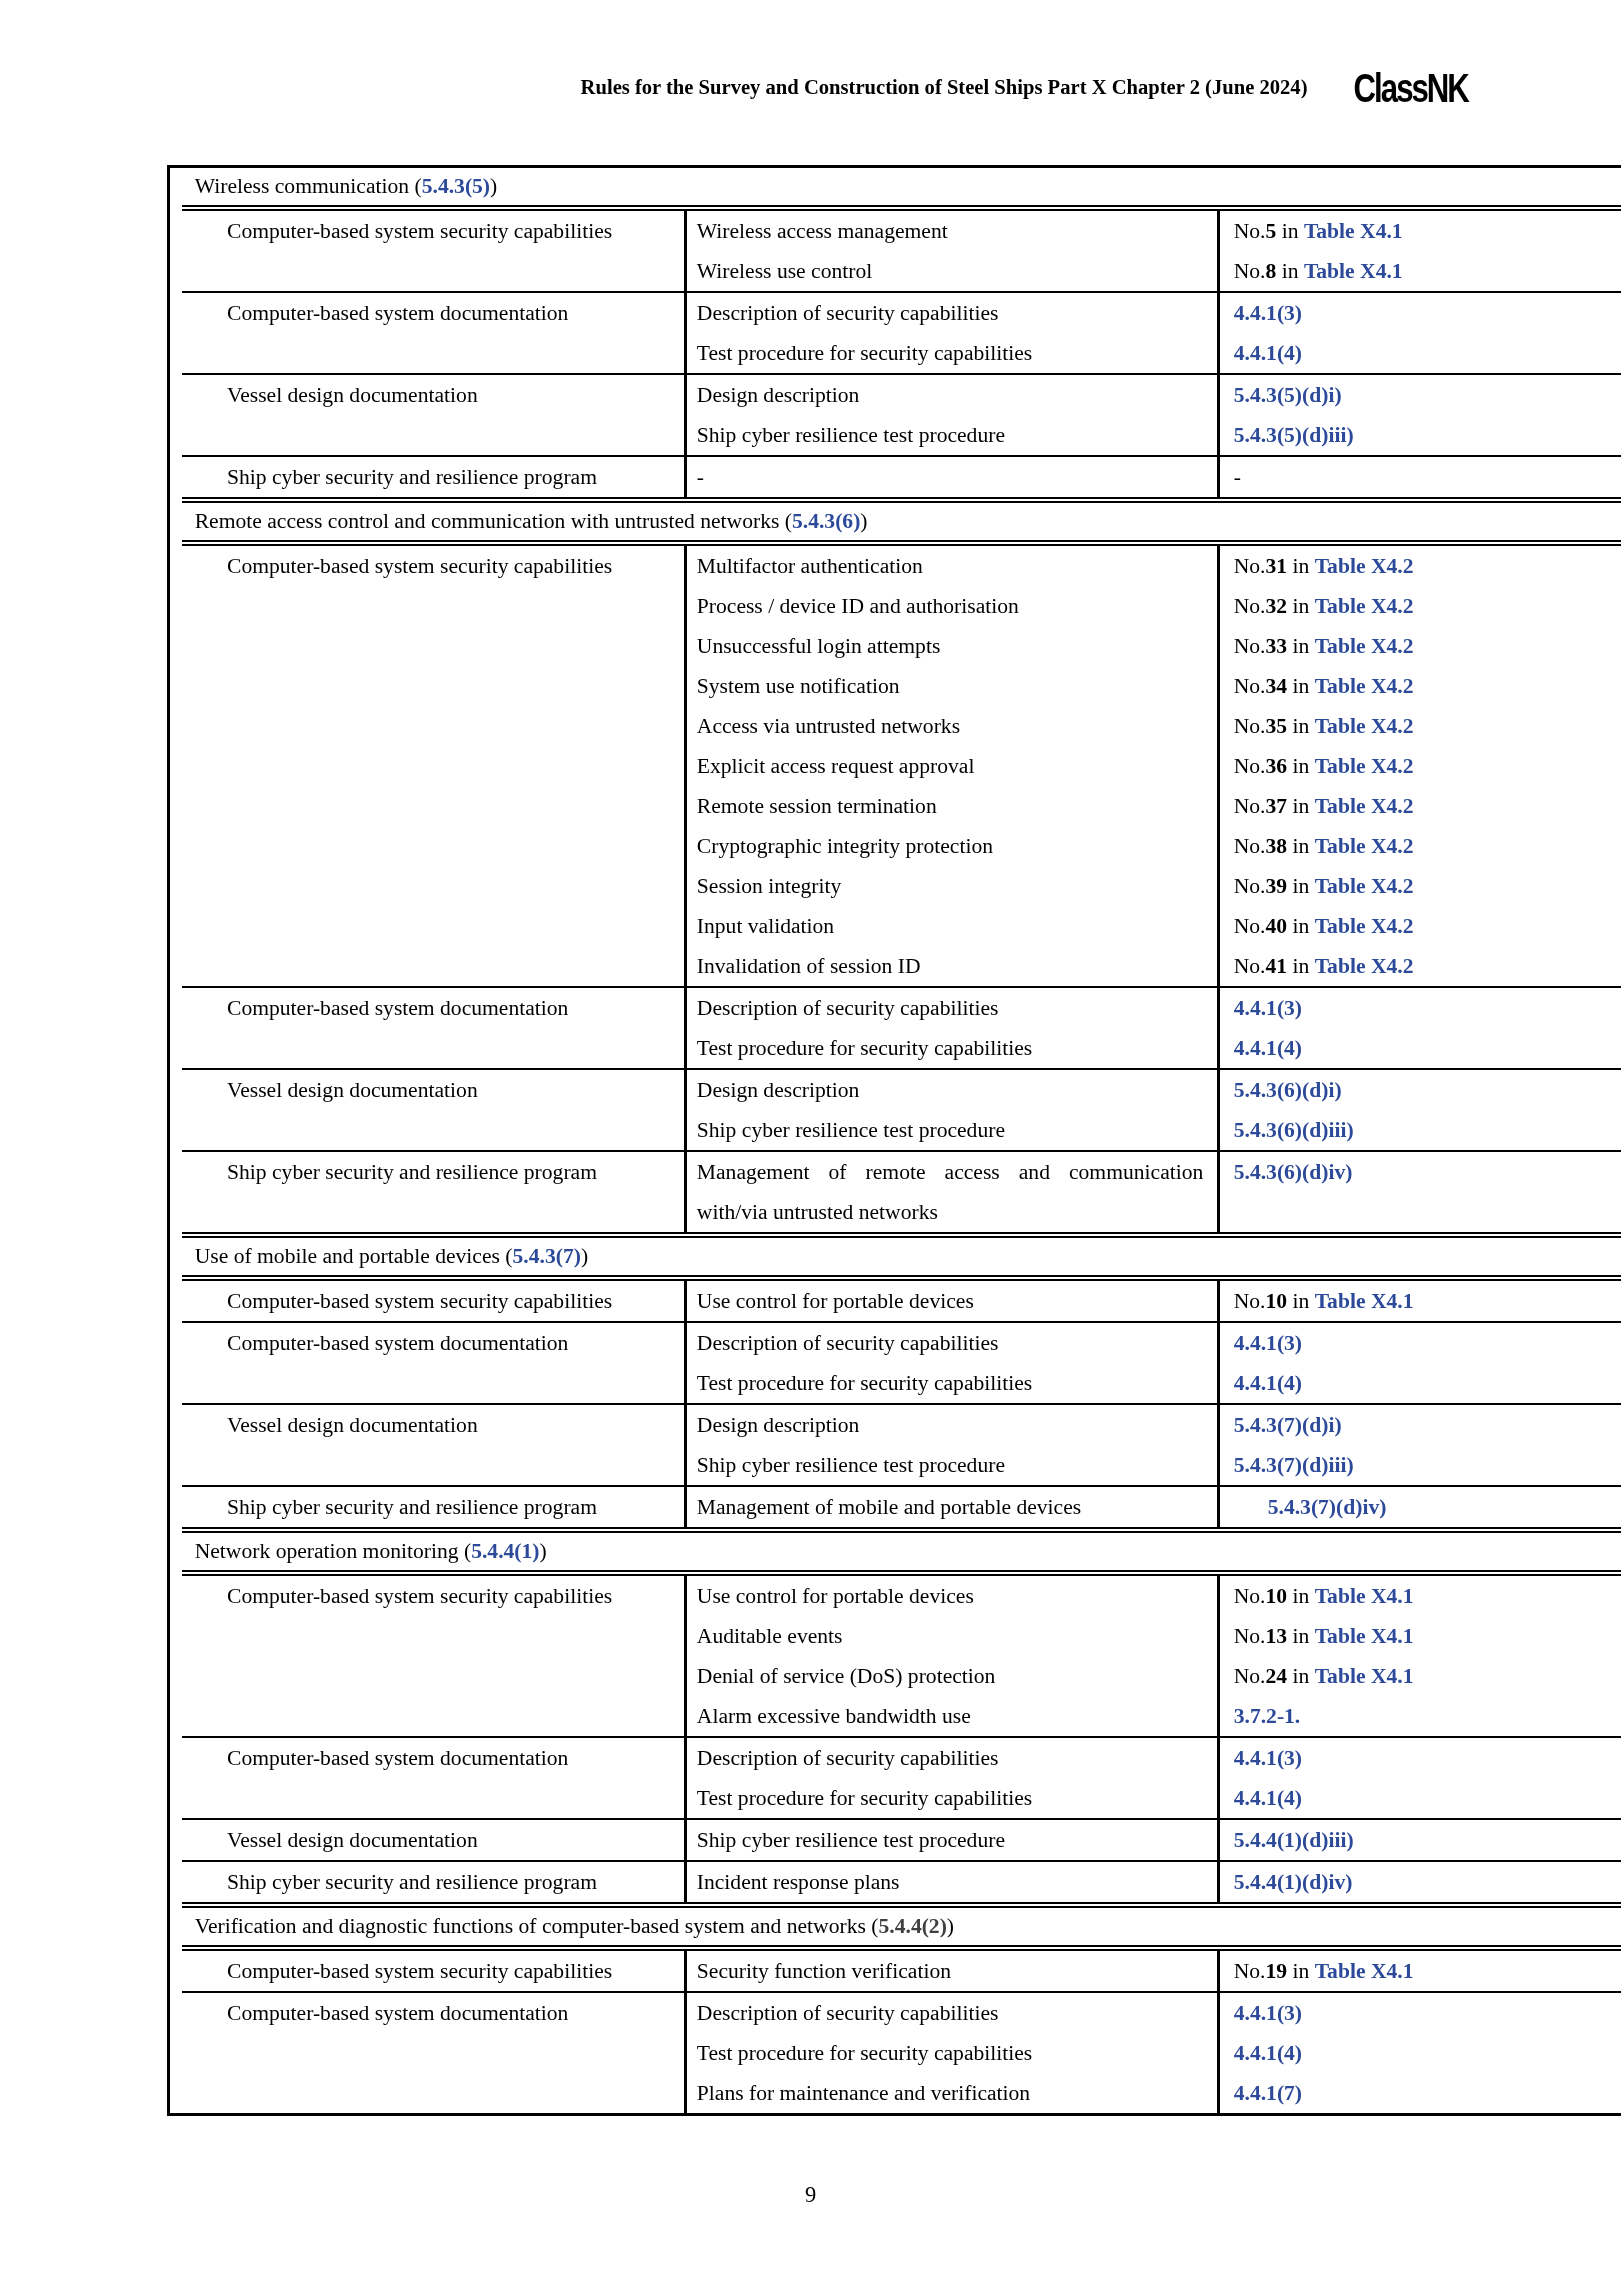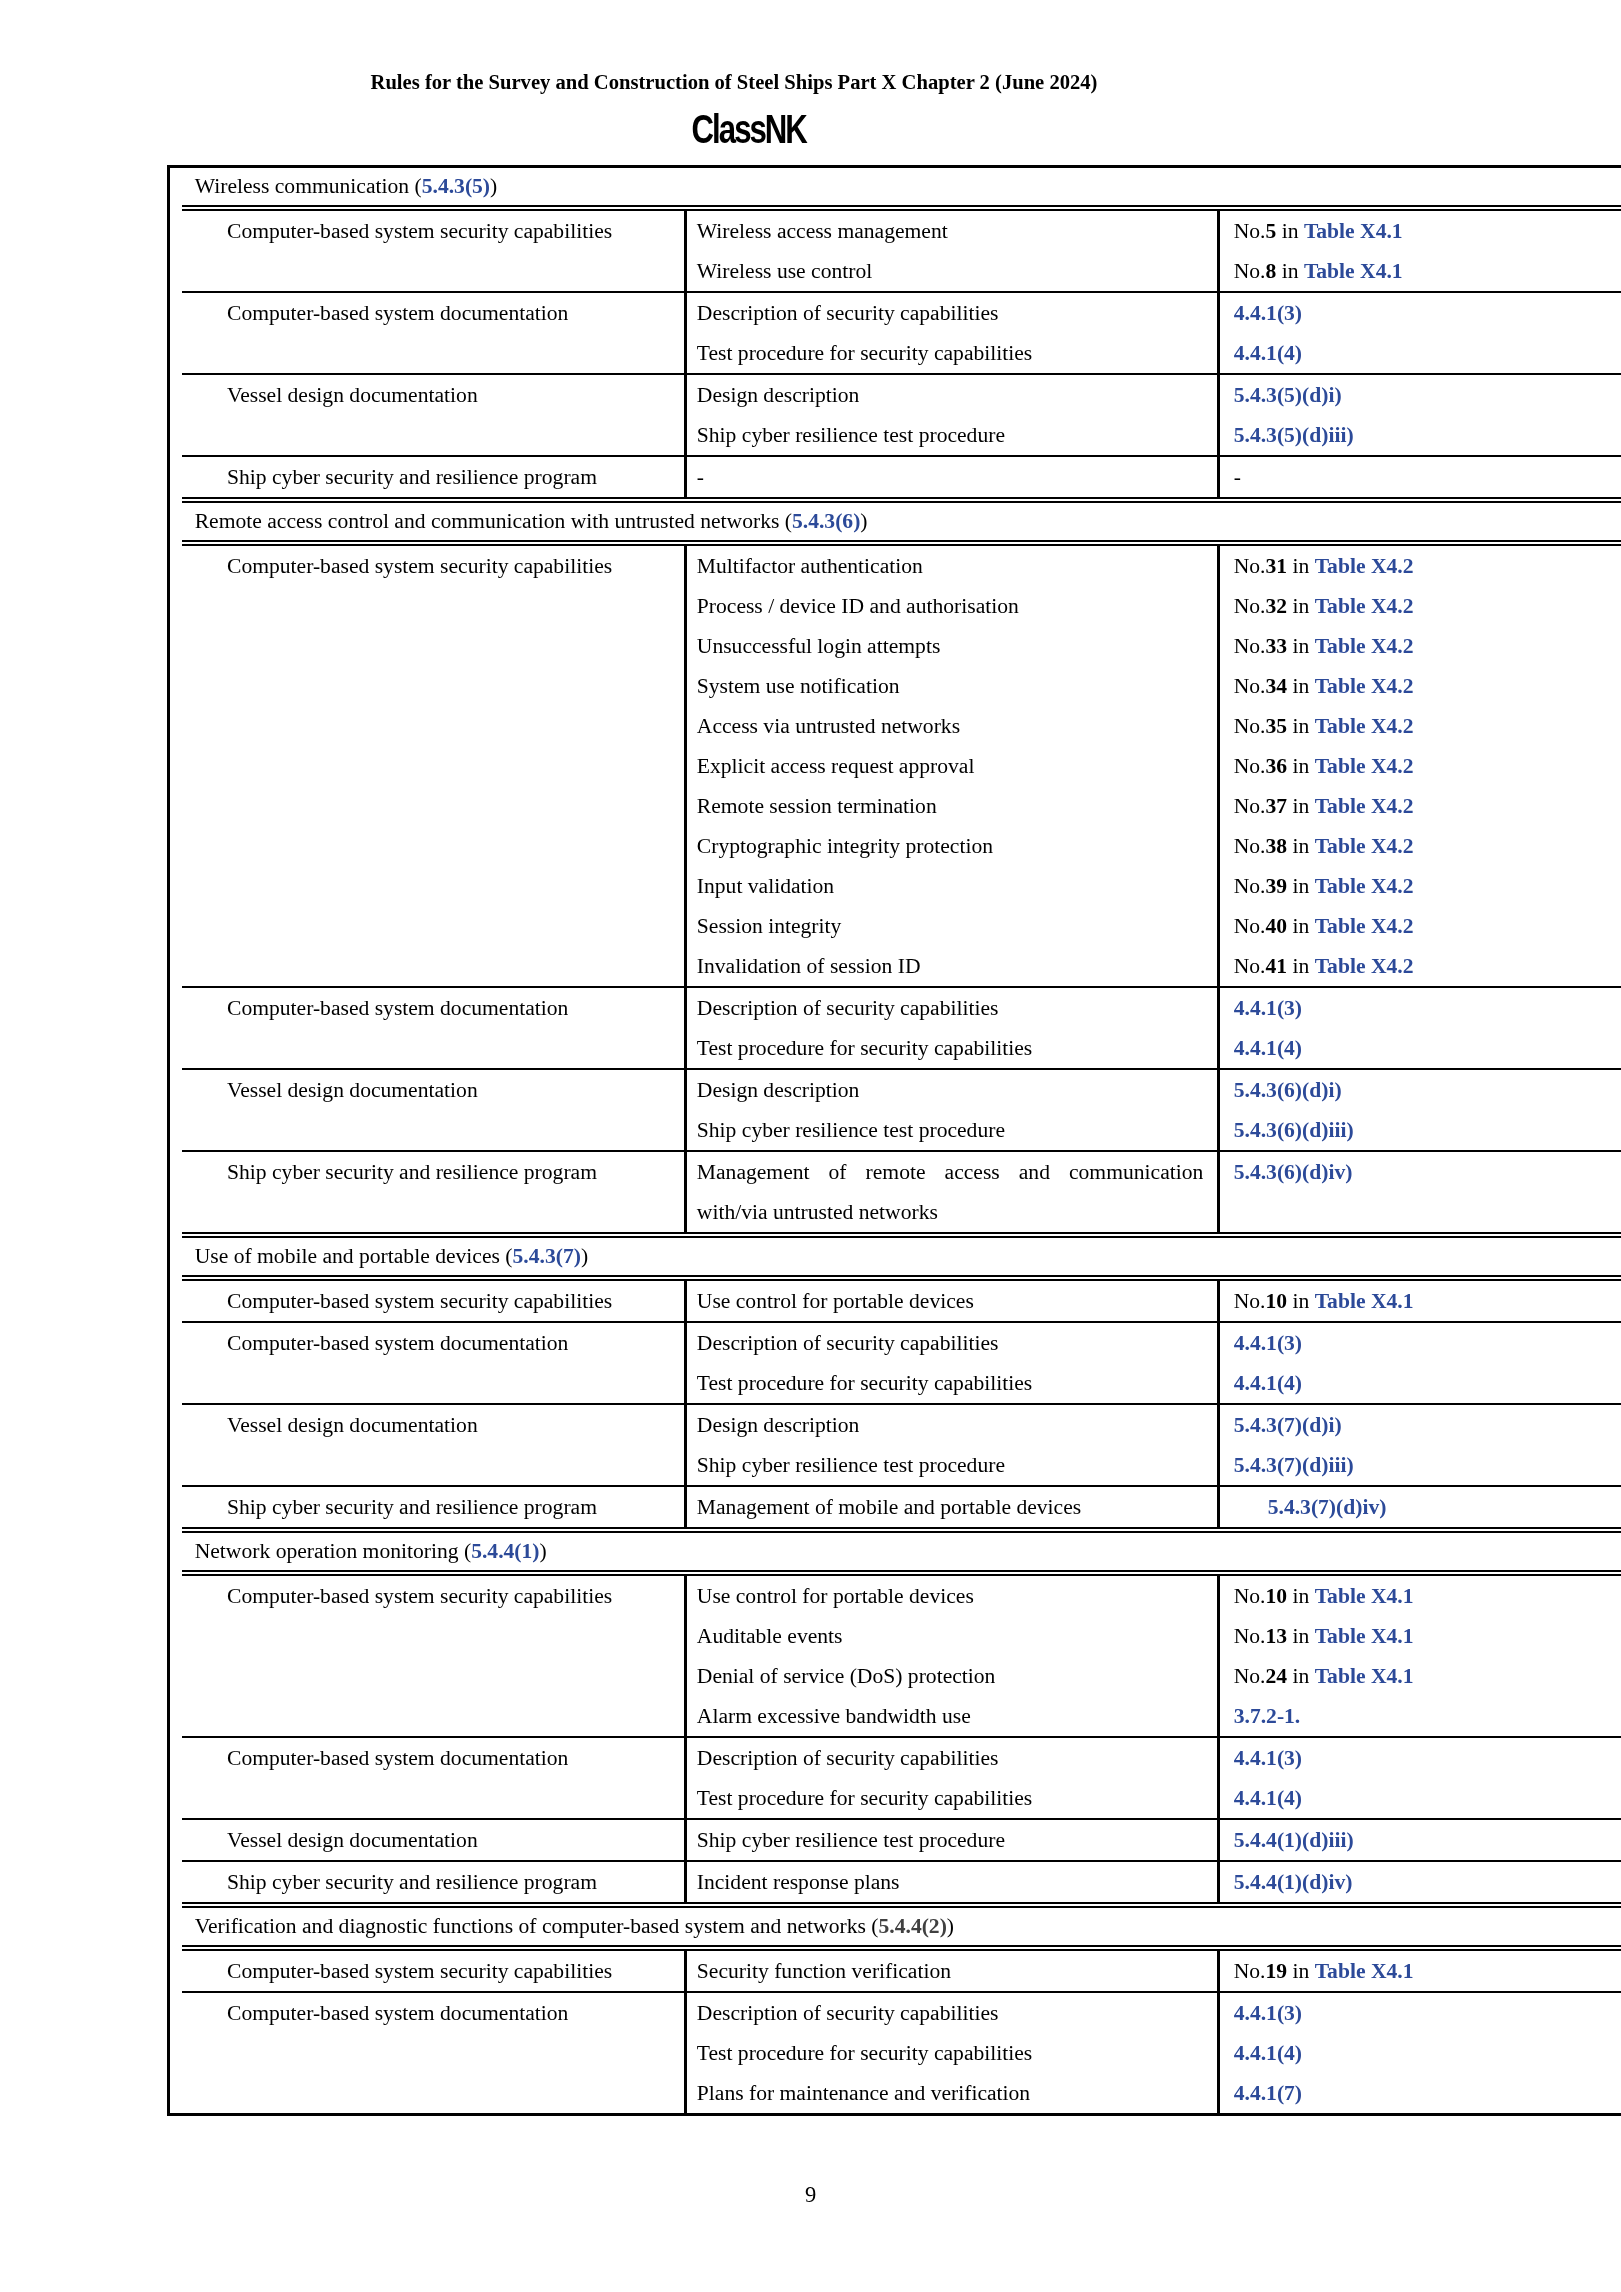--- a/index.html
+++ b/index.html
@@ -8,21 +8,21 @@
     width:1621px; height:2293px;
     margin:0 auto;
     background:#ffffff;
     font-family:"Liberation Serif", serif;
     color:#000;
     overflow:hidden;
   }
   
   .page-header {
     position:absolute; top:71px; left:0; right:153px;
-    display:flex; justify-content:flex-end; align-items:center; gap:17.6px;flex-direction:column;
+    display:flex; justify-content:flex-end; align-items:center; gap:17.6px;
   }
   .header-title {
     font-size:20.6px; font-weight:bold; white-space:nowrap;
   }
   .logo {
     font-family:"Liberation Sans", sans-serif;
     font-weight:bold; font-size:39px; line-height:33px;
     letter-spacing:-2.5px;
     transform:scaleX(0.80) scaleY(1.05);
     transform-origin:right center;
@@ -123,22 +123,22 @@
           <div class="cell c1">Computer-based system security capabilities</div>
           <div class="cell c2">
             <div class="item">Multifactor authentication</div>
             <div class="item">Process / device ID and authorisation</div>
             <div class="item">Unsuccessful login attempts</div>
             <div class="item">System use notification</div>
             <div class="item">Access via untrusted networks</div>
             <div class="item">Explicit access request approval</div>
             <div class="item">Remote session termination</div>
             <div class="item">Cryptographic integrity protection</div>
+            <div class="item">Session integrity</div>
             <div class="item">Input validation</div>
-            <div class="item">Session integrity</div>
             <div class="item">Invalidation of session ID</div>
           </div>
           <div class="cell c3">
             <div class="item"><span>No.</span><b class="num">31</b><span> in </span><span class="ref" style="color: rgb(44, 74, 153);">Table X4.2</span></div>
             <div class="item"><span>No.</span><b class="num">32</b><span> in </span><span class="ref" style="color: rgb(44, 74, 153);">Table X4.2</span></div>
             <div class="item"><span>No.</span><b class="num">33</b><span> in </span><span class="ref" style="color: rgb(44, 74, 153);">Table X4.2</span></div>
             <div class="item"><span>No.</span><b class="num">34</b><span> in </span><span class="ref" style="color: rgb(44, 74, 153);">Table X4.2</span></div>
             <div class="item"><span>No.</span><b class="num">35</b><span> in </span><span class="ref" style="color: rgb(44, 74, 153);">Table X4.2</span></div>
             <div class="item"><span>No.</span><b class="num">36</b><span> in </span><span class="ref" style="color: rgb(44, 74, 153);">Table X4.2</span></div>
             <div class="item"><span>No.</span><b class="num">37</b><span> in </span><span class="ref" style="color: rgb(44, 74, 153);">Table X4.2</span></div>

